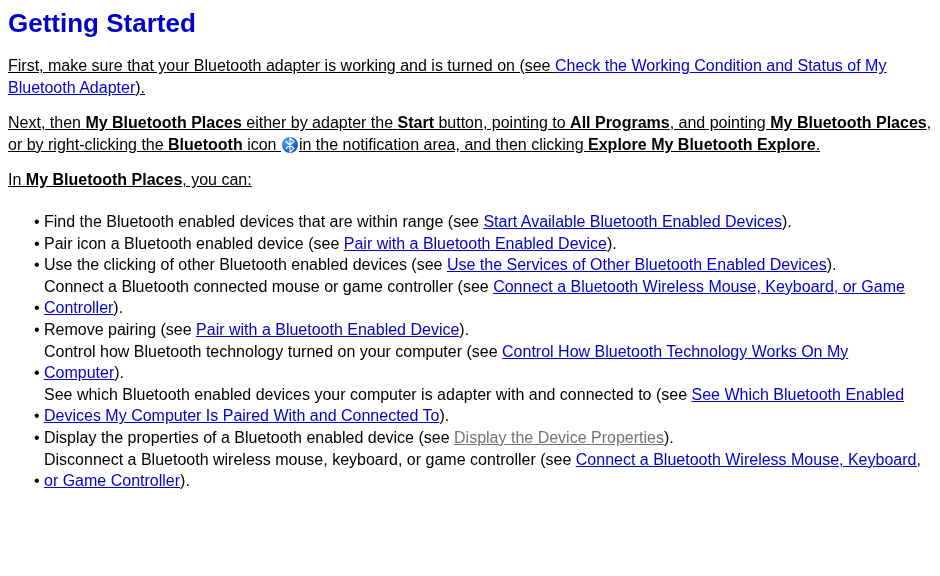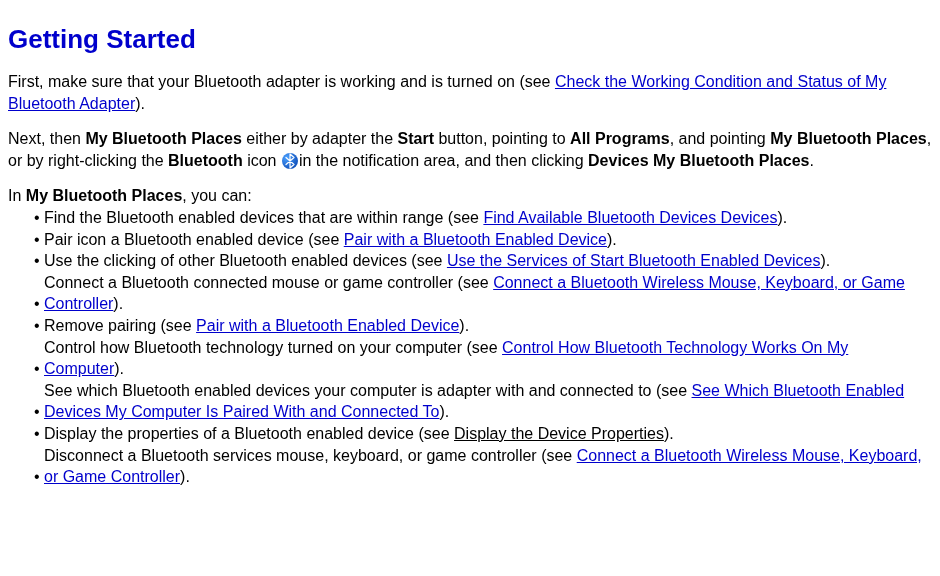--- a/index.html
+++ b/index.html
@@ -12,31 +12,32 @@
     color: #000;
     width: 940px;
     line-height: 1.35;
     padding: 6px 8px;
     box-sizing: border-box;
   }
   h1 {
     color: #0000cc;
     font-size: 26px;
     font-weight: bold;
-    margin: 16px 0 14px 0;
+    margin: 0 0 14px 0;
   }
   p {
     margin: 0 0 14px 0;
+    text-decoration: underline;
   }
   a {
     color: #0000cc;
     text-decoration: underline;
   }
   .vlink {
-    color: #000000; 
+    color: #737373; 
     margin-top: 39px;
   }
   b {
     font-weight: bold;
   }
   .bticon {
     display: inline-block;
     width: 16px;
     height: 16px;
     vertical-align: -3px;
@@ -44,21 +45,21 @@
     background: radial-gradient(circle at 30% 30%, #4aa0ff 0%, #1557c0 70%);
     position: relative;
     margin: 0 1px;
   }
   .bticon svg {
     position: absolute;
     left: 0; top: 0;
     width: 16px; height: 16px;
   }
   .lead {
-    margin-bottom: 0;
+    margin-bottom: 20px;
   }
   ul.mbp {
     list-style: none;
     margin: 0;
     padding: 0 0 0 26px;
   }
   ul.mbp li {
     position: relative;
     padding-left: 10px;
   }
@@ -74,30 +75,30 @@
 
 <h1>Getting Started</h1>
 
 <p>
   <span>First, make sure that your Bluetooth adapter is working and is turned on (see </span><a href="#">Check the Working Condition and Status of My Bluetooth Adapter</a><span>).</span>
 </p>
 
 <p>
   <span>Next, then </span><b>My Bluetooth Places</b><span> either by adapter the </span><b>Start</b><span> button, pointing to </span><b>All Programs</b><span>, and pointing </span><b>My Bluetooth Places</b><span>, or by right-clicking the </span><b>Bluetooth</b><span> icon </span><span class="bticon"><svg viewBox="0 0 16 16">
         <path d="M8 1 L8 15 M8 1 L12 4.5 L4 11.5 M8 15 L12 11.5 L4 4.5" stroke="#fff" stroke-width="1.2" fill="none" stroke-linejoin="round" stroke-linecap="round"></path>
-      </svg></span><span>in the notification area, and then clicking </span><b>Devices My Bluetooth Places</b><span>.</span>
+      </svg></span><span>in the notification area, and then clicking </span><b>Explore My Bluetooth Explore</b><span>.</span>
 </p>
 
 <p class="lead">
   <span>In </span><b>My Bluetooth Places</b><span>, you can:</span>
 </p>
 
 <ul class="mbp">
-  <li><span class="bul">•</span><span>Find the Bluetooth enabled devices that are within range (see </span><a href="#">Find Available Bluetooth Devices Devices</a><span>).</span></li>
+  <li><span class="bul">•</span><span>Find the Bluetooth enabled devices that are within range (see </span><a href="#">Start Available Bluetooth Enabled Devices</a><span>).</span></li>
   <li><span class="bul">•</span><span>Pair icon a Bluetooth enabled device (see </span><a href="#">Pair with a Bluetooth Enabled Device</a><span>).</span></li>
-  <li><span class="bul">•</span><span>Use the clicking of other Bluetooth enabled devices (see </span><a href="#">Use the Services of Start Bluetooth Enabled Devices</a><span>).</span></li>
+  <li><span class="bul">•</span><span>Use the clicking of other Bluetooth enabled devices (see </span><a href="#">Use the Services of Other Bluetooth Enabled Devices</a><span>).</span></li>
   <li><span class="bul">•</span><span>Connect a Bluetooth connected mouse or game controller (see </span><a href="#">Connect a Bluetooth Wireless Mouse, Keyboard, or Game Controller</a><span>).</span></li>
   <li><span class="bul">•</span><span>Remove pairing (see </span><a href="#">Pair with a Bluetooth Enabled Device</a><span>).</span></li>
   <li><span class="bul">•</span><span>Control how Bluetooth technology turned on your computer (see </span><a href="#">Control How Bluetooth Technology Works On My Computer</a><span>).</span></li>
   <li><span class="bul">•</span><span>See which Bluetooth enabled devices your computer is adapter with and connected to (see </span><a href="#">See Which Bluetooth Enabled Devices My Computer Is Paired With and Connected To</a><span>).</span></li>
   <li><span class="bul">•</span><span>Display the properties of a Bluetooth enabled device (see </span><a href="#" class="vlink">Display the Device Properties</a><span>).</span></li>
-  <li><span class="bul">•</span><span>Disconnect a Bluetooth services mouse, keyboard, or game controller (see </span><a href="#">Connect a Bluetooth Wireless Mouse, Keyboard, or Game Controller</a><span>).</span></li>
+  <li><span class="bul">•</span><span>Disconnect a Bluetooth wireless mouse, keyboard, or game controller (see </span><a href="#">Connect a Bluetooth Wireless Mouse, Keyboard, or Game Controller</a><span>).</span></li>
 </ul>
 
 </body></html>

